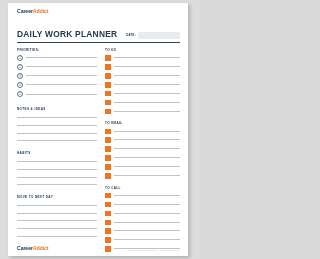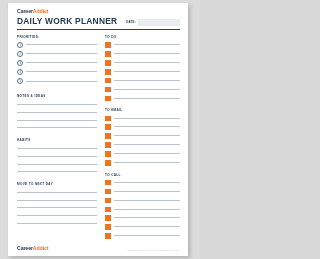--- a/index.html
+++ b/index.html
@@ -48,21 +48,21 @@
     line-height: 6px;
     white-space: nowrap;
   }
   .logo .c1 { color: #21394f; }
   .logo .c2 { color: #ee7422; }
 
   .titlerow {
     display: flex;
     align-items: flex-end;
     justify-content: space-between;
-    margin-top: 3px;
+    margin-top: 16px;
   }
   .title {
     font-size: 8.4px;
     font-weight: bold;
     color: #21394f;
     letter-spacing: 0.25px;
     line-height: 9px;
     white-space: nowrap;
   }
   .daterow {

